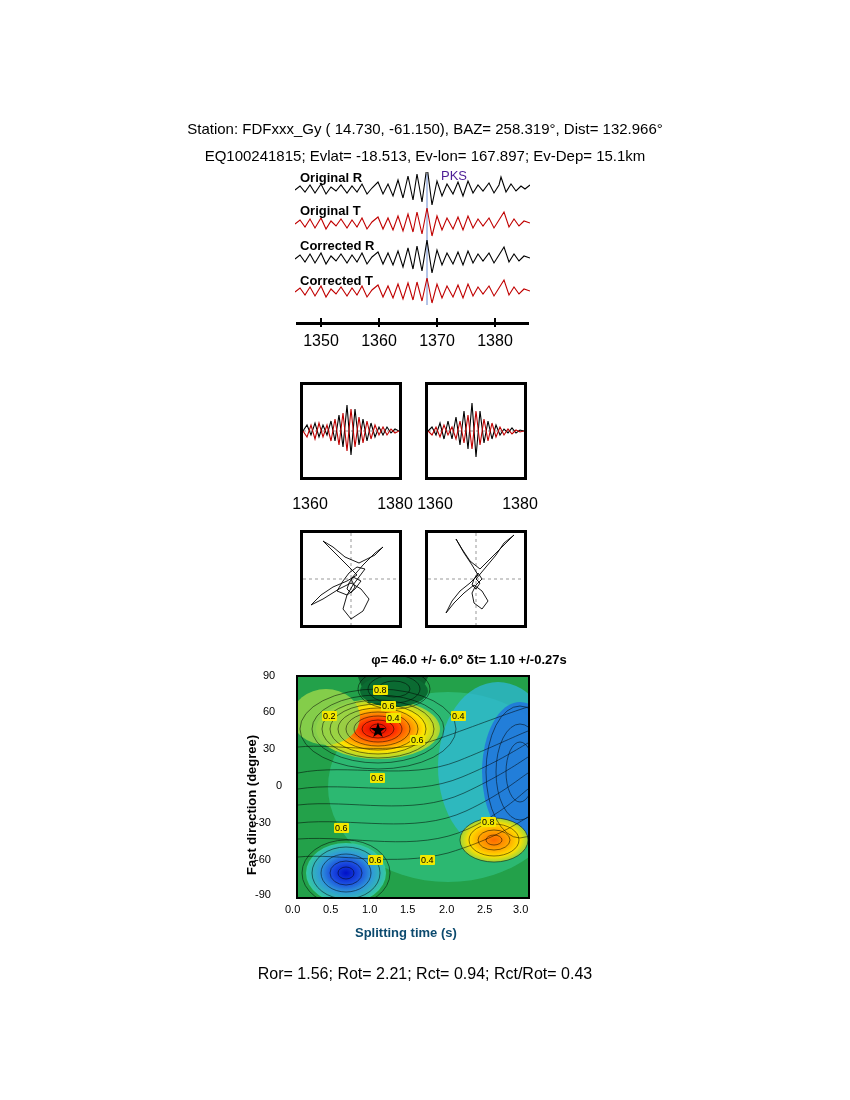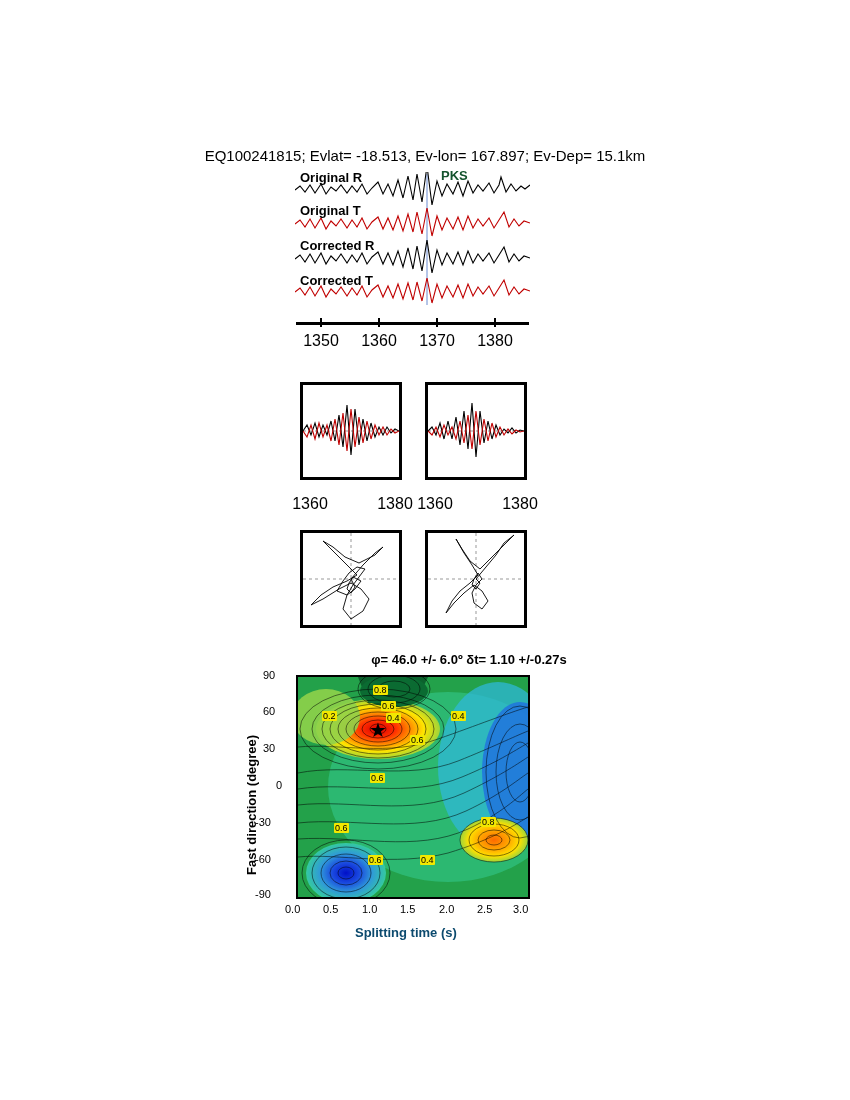--- a/index.html
+++ b/index.html
@@ -6,21 +6,21 @@
   body{width:850px;height:1100px;position:relative;font-family:"Liberation Sans",sans-serif;color:#000;}
   .page{position:absolute;left:0;top:0;width:850px;height:1100px;overflow:hidden;}
 
   .hdr{position:absolute;width:100%;text-align:center;font-size:15px;color:#000;}
   #hdr1{top:120px;}
   #hdr2{top:147px;}
 
   
   .wavepanel{position:absolute;left:295px;top:172px;width:235px;height:135px;}
   .wavelabel{position:absolute;font-weight:bold;font-size:13px;color:#000;z-index:6;}
-  .pks{position:absolute;font-weight:bold;font-size:13px;color:#14532d;z-index:6;padding-left:24px;}
+  .pks{position:absolute;font-weight:normal;font-size:13px;color:#4c1d95;z-index:6;padding-left:24px;}
 
   .axisline{position:absolute;background:#000;}
   .tlabel{position:absolute;font-size:16px;color:#000;text-align:center;}
 
   .timeaxis-caption{position:absolute;font-size:15px;color:#000;text-align:center;width:235px;left:295px;top:303px;}
 
   
   .smallbox{position:absolute;border:3px solid #000;background:#fff;box-sizing:border-box;}
 
   
@@ -31,20 +31,21 @@
   .clab{position:absolute;font-size:9px;color:#000;background:#f2e800;padding:0 1px;border-radius:1px;}
   .phi{position:absolute;width:100%;text-align:center;font-size:13px;font-weight:bold;top:652px;padding-left:44px;}
   .footer{position:absolute;width:100%;text-align:center;font-size:16px;top:965px;}
   svg{display:block;}
 </style>
 </head>
 <body>
 
 <div class="page">
 
+  <div class="hdr" id="hdr1">Station: FDFxxx_Gy ( 14.730,  -61.150), BAZ=  258.319°, Dist=  132.966°</div>
   <div class="hdr" id="hdr2">EQ100241815; Evlat= -18.513, Ev-lon= 167.897; Ev-Dep= 15.1km</div>
 
   <div class="wavepanel">
 
     <div class="wavelabel" style="left:5px;top:-2px;">Original R</div>
     <div class="pks" style="left:122px;top:-4px;">PKS</div>
     <div class="wavelabel" style="left:5px;top:31px;">Original T</div>
     <div class="wavelabel" style="left:5px;top:66px;">Corrected R</div>
     <div class="wavelabel" style="left:5px;top:101px;">Corrected T</div>
 
@@ -220,14 +221,15 @@
   <div class="ticklab" style="left:323px;top:903px;">0.5</div>
   <div class="ticklab" style="left:362px;top:903px;">1.0</div>
   <div class="ticklab" style="left:400px;top:903px;">1.5</div>
   <div class="ticklab" style="left:439px;top:903px;">2.0</div>
   <div class="ticklab" style="left:477px;top:903px;">2.5</div>
   <div class="ticklab" style="left:513px;top:903px;">3.0</div>
 
   <div class="ylab" style="left:244px;top:875px;">Fast direction (degree)</div>
   <div class="axistitle" style="left:355px;top:925px;">Splitting time (s)</div>
 
+  <div class="footer">Ror= 1.56; Rot= 2.21; Rct= 0.94; Rct/Rot= 0.43</div>
 
 </div>
 
 </body></html>

